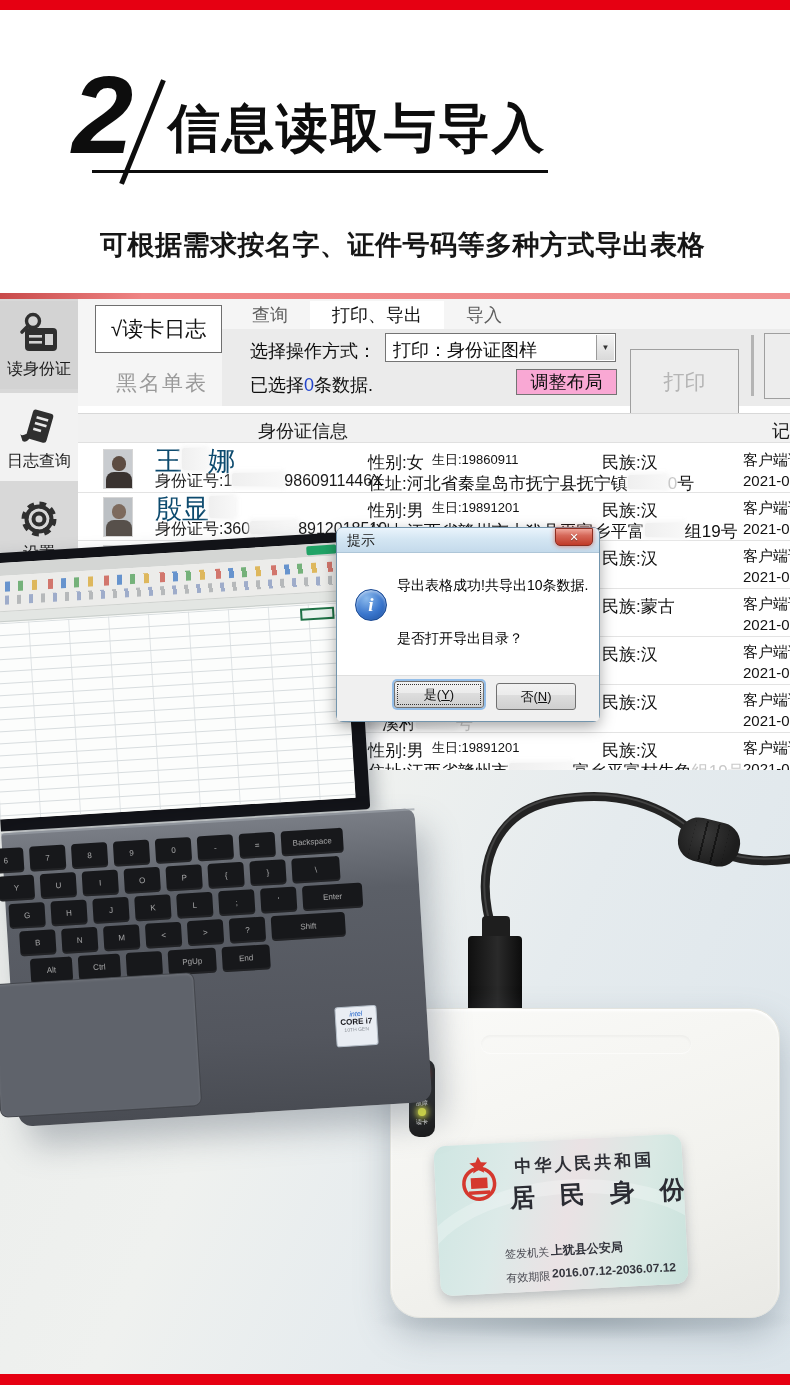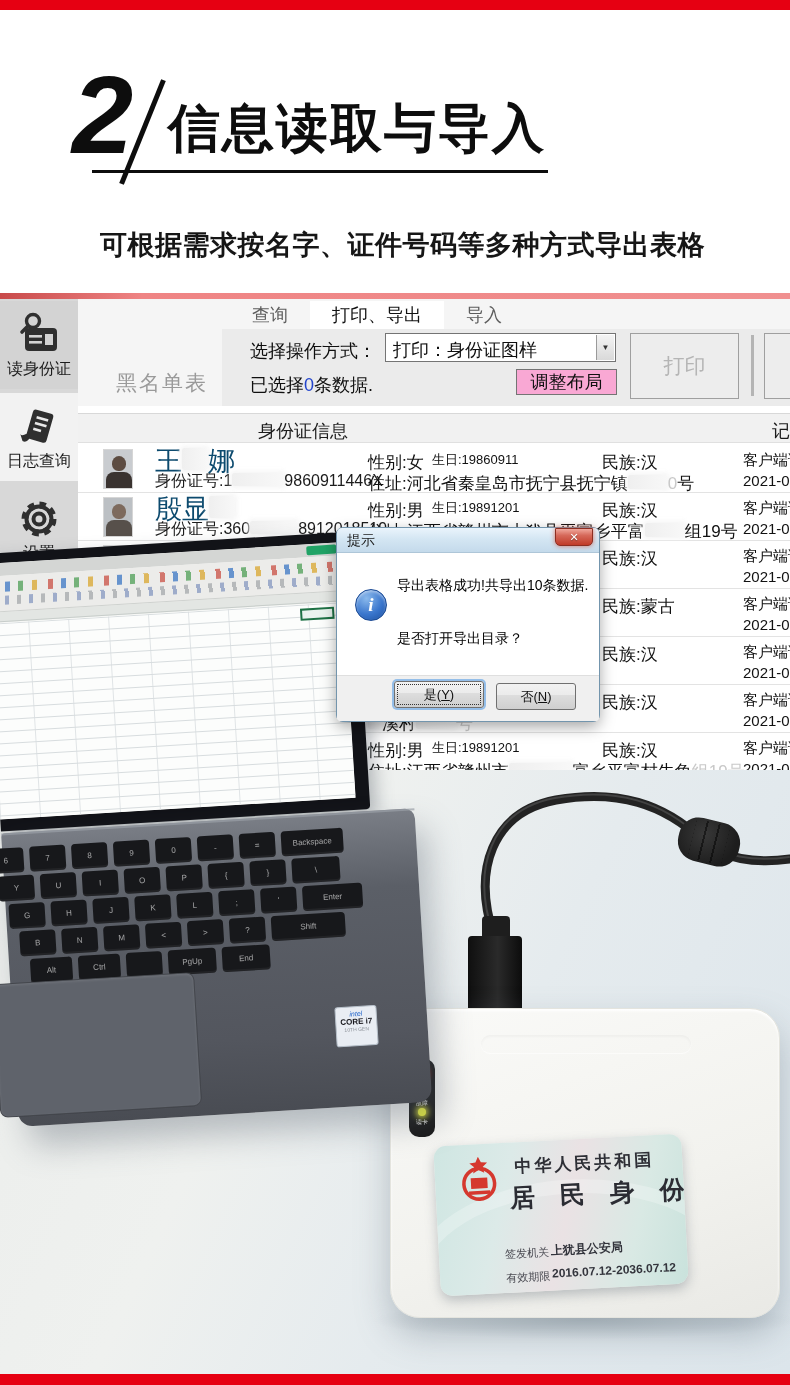--- a/index.html
+++ b/index.html
@@ -38,21 +38,21 @@
   #op-label{position:absolute;left:250px;top:46px;font-size:18px;color:#0f0f0f;}
   #combo{position:absolute;left:385px;top:40px;width:231px;height:29px;background:#fff;border:1px solid #747474;}
   #combo-val{position:absolute;left:7px;top:4px;font-size:18px;color:#0f0f0f;white-space:nowrap;}
   #combo-btn{position:absolute;right:1px;top:1px;width:18px;height:25px;border-left:1px solid #9a9a9a;
              background:linear-gradient(180deg,#f4f4f4,#d9d9d9);display:flex;align-items:center;justify-content:center;
              font-size:8px;color:#333;}
   #sel-count{position:absolute;left:250px;top:80px;font-size:18px;color:#0f0f0f;}
   #sel-count .n{color:#2244cc;}
   #adjust-btn{position:absolute;left:516px;top:76px;width:101px;height:26px;background:#f9a8d4;border:1px solid #747474;
               font-size:18px;display:flex;align-items:center;justify-content:center;}
-  #print-btn{position:absolute;left:630px;top:40px;width:109px;height:66px;background:#ededed;border:1px solid #9f9f9f;
+  #print-btn{position:absolute;left:630px;top:56px;width:109px;height:66px;background:#ededed;border:1px solid #9f9f9f;
              color:#b5b5b5;font-size:21px;display:flex;align-items:center;justify-content:center;}
   #tool-divider{position:absolute;left:751px;top:42px;width:3px;height:61px;background:#b4b4b4;}
   #cut-btn{position:absolute;left:764px;top:40px;width:40px;height:66px;background:#ededed;border:1px solid #9f9f9f;}
 
   #tbl-head{position:absolute;left:78px;top:120px;width:712px;height:30px;background:#f1f1f1;
             border-top:1px solid #d8d8d8;border-bottom:1px solid #e0e0e0;}
   #th-left{position:absolute;left:180px;top:5px;font-size:18px;color:#1b1b1b;}
   #th-right{position:absolute;left:694px;top:5px;font-size:18px;color:#1b1b1b;white-space:nowrap;}
   #rows{position:absolute;left:78px;top:152px;width:712px;}
   .trow{position:relative;width:712px;height:48px;background:#fff;border-bottom:1px solid #e3e3e3;}
@@ -215,20 +215,21 @@
             <circle cx="24" cy="24" r="14" fill="none" stroke="#2f2f2f" stroke-width="7" stroke-dasharray="6 5"></circle>
             <circle cx="24" cy="24" r="12.5" fill="none" stroke="#2f2f2f" stroke-width="4"></circle>
             <circle cx="24" cy="24" r="5.5" fill="none" stroke="#2f2f2f" stroke-width="4"></circle>
           </svg>
         </div>
         <div class="lb" data-interactable="false">设置</div>
       </div>
     </div>
 
     <div id="main-top" data-interactable="false"></div>
+    <div id="log-btn" data-interactable="true">√读卡日志</div>
     <div id="blacklist" data-interactable="true">黑名单表</div>
     <div id="tab-strip" data-interactable="false">
         <div class="tab" data-interactable="true">查询</div>
         <div class="tab sel" data-interactable="true">打印、导出</div>
         <div class="tab" data-interactable="true">导入</div>
       </div>
     <div id="op-panel" data-interactable="false"></div>
     <div id="op-label" data-interactable="false">选择操作方式：</div>
     <div id="combo" data-interactable="true">
       <div id="combo-val" data-interactable="false">打印：身份证图样</div>

